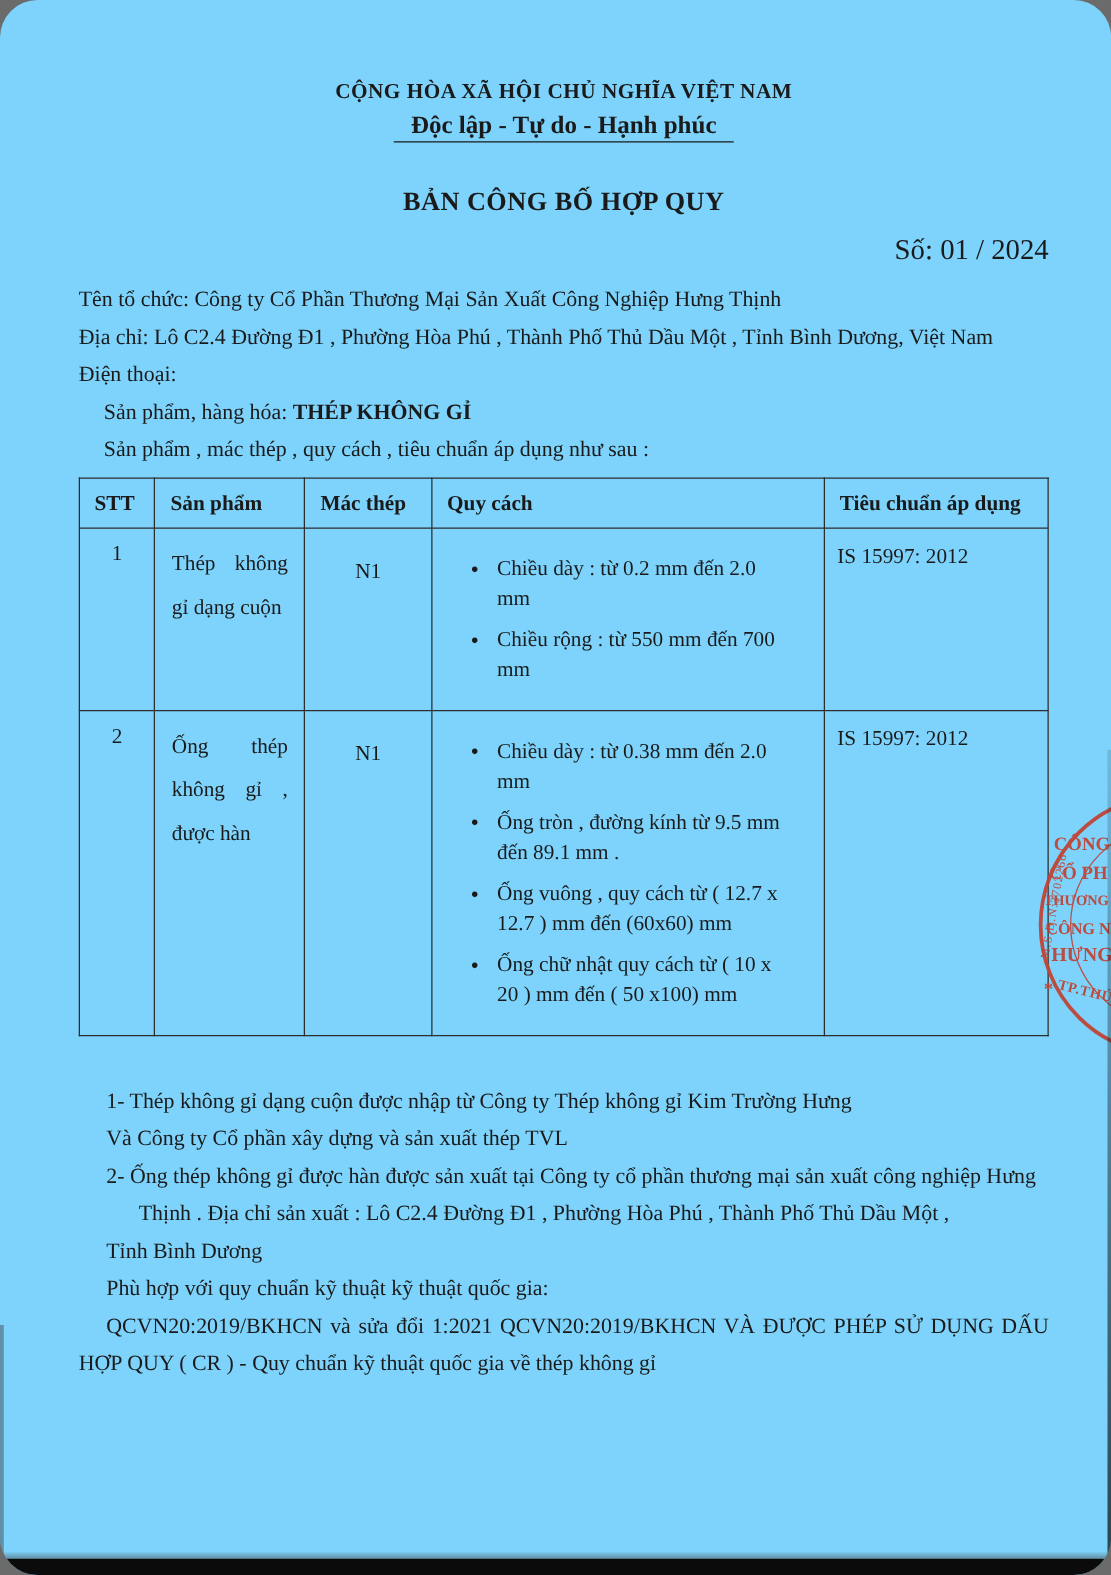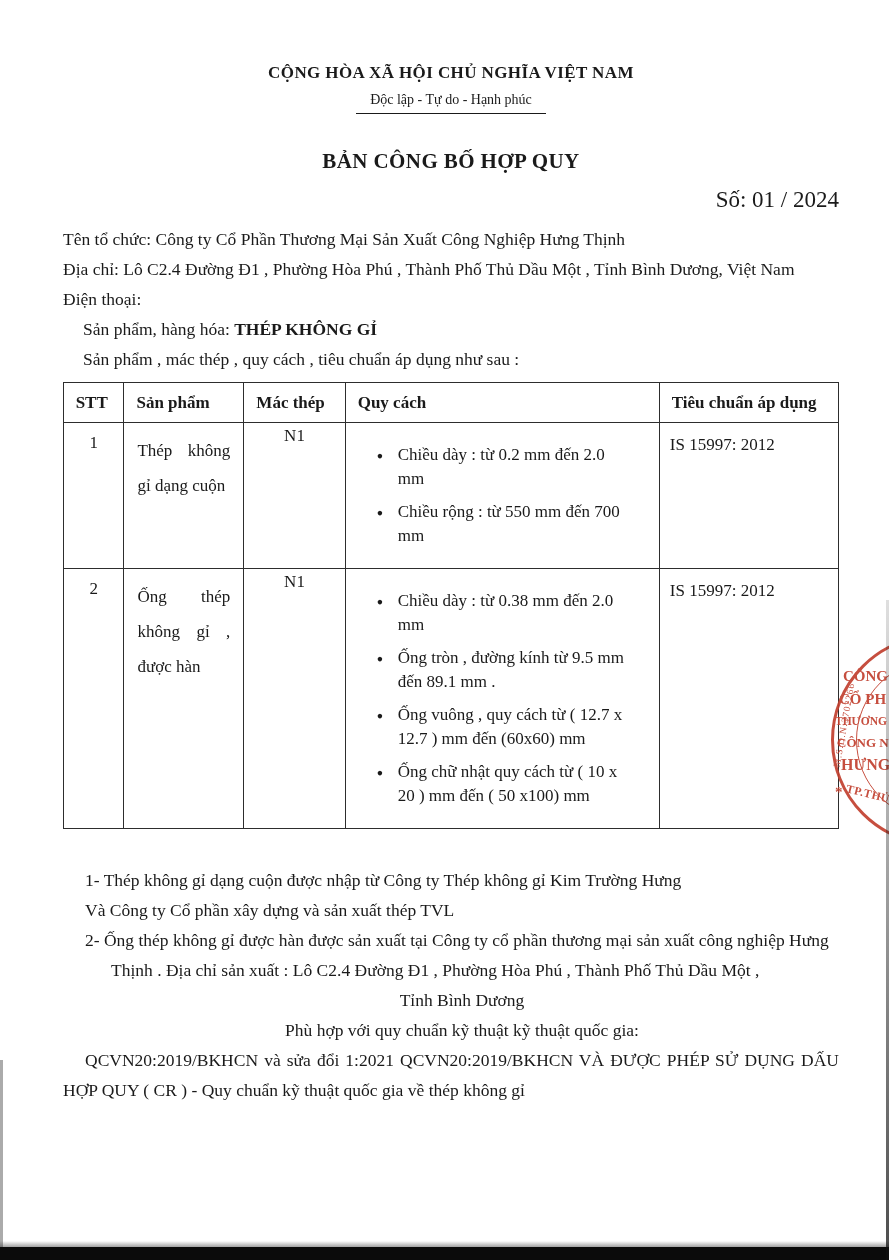--- a/index.html
+++ b/index.html
@@ -1,53 +1,53 @@
 <!DOCTYPE html>
 <html lang="vi"><head>
 <meta charset="utf-8">
 <style>
   html,body{margin:0;padding:0;}
   body{background:#6b6b6b;font-family:"Liberation Serif","DejaVu Serif",serif;}
-  .page{position:relative;width:889px;height:1260px;margin:0 auto;background:#ffffff;overflow:hidden;color:#1a1a1a;}
+  .page{position:relative;width:889px;height:1260px;margin:0 auto;background:#7dd3fc;overflow:hidden;color:#1a1a1a;border-radius:30px;}
   .content{position:absolute;left:63px;top:62px;width:776px;}
 
   .nat-line1{text-align:center;font-size:17px;font-weight:bold;letter-spacing:.4px;line-height:22px;}
   .nat-line2-wrap{text-align:center;margin-top:6px;}
-  .nat-line2{display:inline-block;font-size:14px;font-weight:normal;line-height:20px;padding:0 14px 3px 14px;border-bottom:1.6px solid #1a1a1a;}
+  .nat-line2{display:inline-block;font-size:20px;font-weight:bold;line-height:20px;padding:0 14px 3px 14px;border-bottom:1.6px solid #1a1a1a;}
   .doc-title{margin:34px 0 0 0;text-align:center;font-size:21px;font-weight:bold;letter-spacing:.4px;line-height:26px;}
   .doc-number{margin-top:14px;text-align:right;font-size:23px;line-height:24px;}
 
   .para{margin:0;font-size:17.5px;line-height:30px;}
   .para.first{margin-top:12px;}
   .indent1{padding-left:20px;}
   .bold{font-weight:bold;}
 
   .spec-table{margin-top:8px;border-collapse:collapse;width:776px;table-layout:fixed;font-size:17px;}
   .spec-table th,.spec-table td{border:1.4px solid #2d2d2d;vertical-align:top;}
   .spec-table th{font-weight:bold;text-align:left;padding:9px 8px 9px 12px;line-height:21px;}
   th.col-stt{width:7.1%;text-align:center;padding-left:4px;}
   th.col-sp{width:14.7%;}
   th.col-mt{width:12%;}
   th.col-qc{width:42.9%;}
   th.col-tc{width:23.3%;margin-left:48px;}
   td.c-stt{text-align:center;padding-top:10px;}
   td.c-sp{padding:10px 13px;line-height:35px;text-align:justify;}
-  td.c-mt{text-align:center;padding-top:3px;}
+  td.c-mt{text-align:center;padding-top:24px;}
   td.c-qc{padding:8px 14px;}
   td.c-tc{padding:10px 10px;line-height:24px;}
   .qc-list{list-style:none;margin:12px;padding:0 0 0 26px;}
   .qc-list li{position:relative;line-height:24px;margin:0 0 9px 0;max-width:262px;}
   .qc-list li:last-child{margin-bottom:0;}
   .qc-list li::before{content:"●";position:absolute;left:-21px;top:1px;font-size:10.5px;}
 
   .notes{margin-top:36px;font-size:17.5px;}
   .note{margin:0;line-height:30px;}
   .note.block1{padding-left:22px;}
   .note.hang{padding-left:48px;text-indent:-26px;}
-  .note.ind{padding-left:22px;text-align:center;}
+  .note.ind{padding-left:22px;}
   .note.just{text-align:justify;text-indent:22px;}
 
   .stamp{position:absolute;left:831px;top:634px;width:212px;height:212px;color:#c2402f;opacity:.92;}
   .stamp-outer{position:absolute;inset:0;border:3.5px solid currentColor;border-radius:50%;}
   .stamp-inner{position:absolute;inset:25px;border:1.6px solid currentColor;border-radius:50%;}
   .st{position:absolute;font-weight:bold;white-space:nowrap;}
   .st.l1{left:12px;top:34px;font-size:15px;}
   .st.l2{left:8px;top:57px;font-size:15px;}
   .st.l3{left:4px;top:81px;font-size:11.5px;}
   .st.l4{left:6px;top:101px;font-size:13px;}

